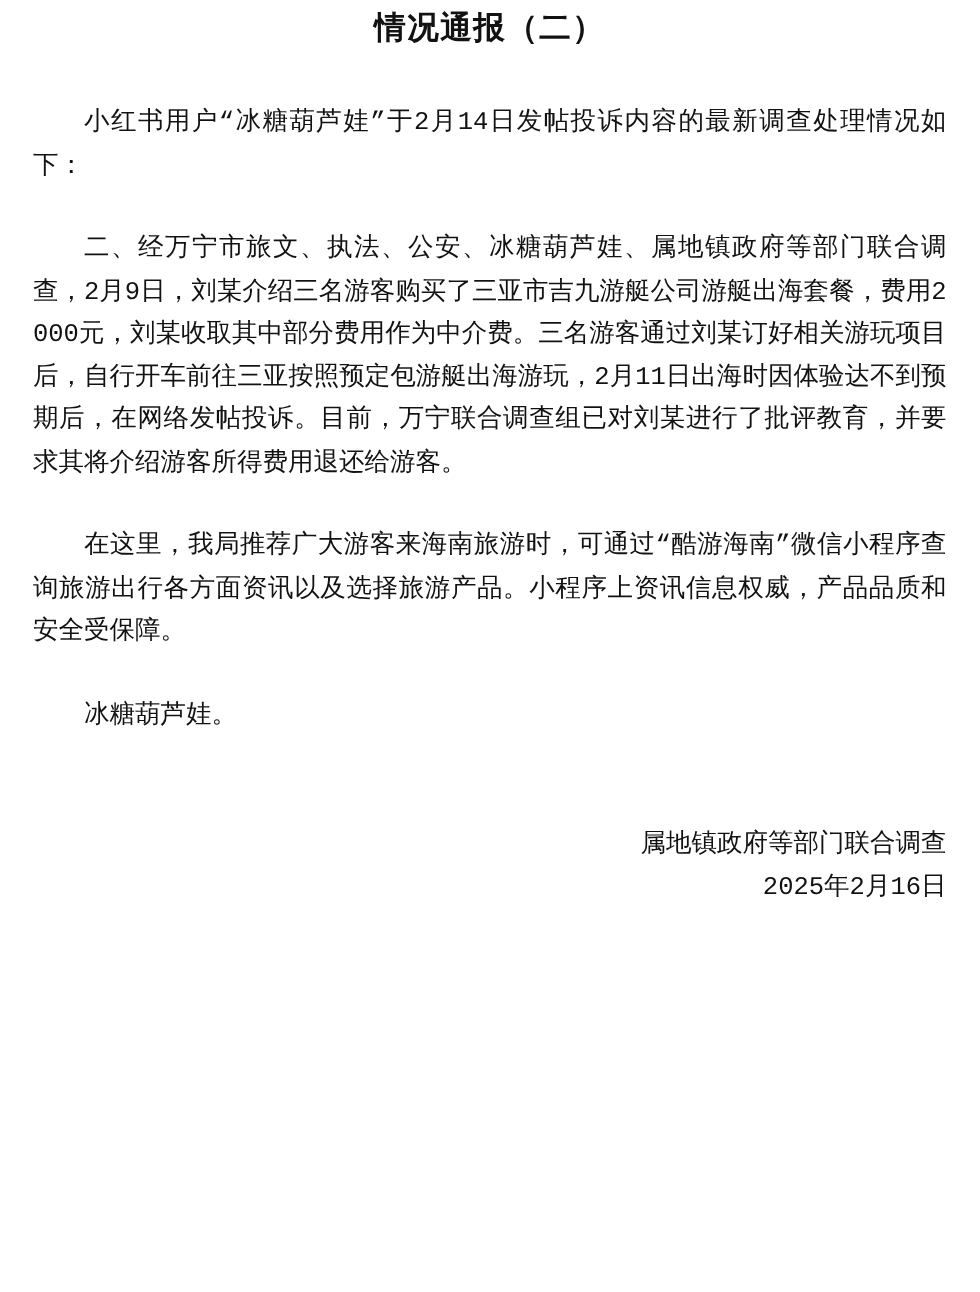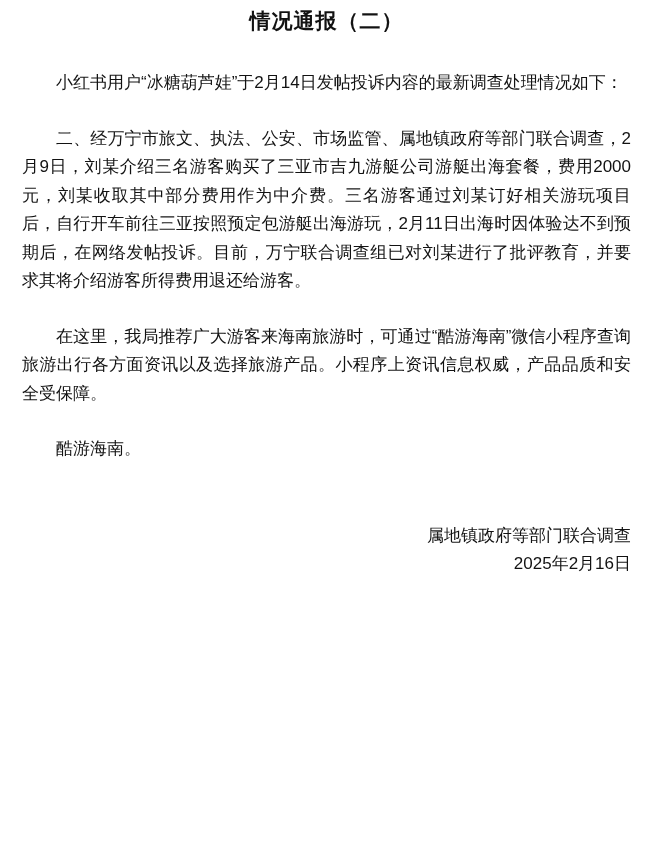--- a/index.html
+++ b/index.html
@@ -9,21 +9,21 @@
   }
   .page {
     position: relative;
     width: 653px;
     height: 861px;
     box-sizing: border-box;
     background: #ffffff;
     color: #121212;
     padding: 8px 22px 0 22px;
     overflow: hidden;
-    font-family: Liberation Sans, sans-serif;
+    font-family: Liberation Mono, monospace;
   }
   .doc-title {
     font-size: 21px;
     line-height: 25px;
     font-weight: 700;
     text-align: center;
     margin: 0 0 36px 0;
     letter-spacing: 1px;
   }
   .para {
@@ -50,25 +50,25 @@
 </head>
 <body>
 
 <div class="page">
 
   <h1 class="doc-title">情况通报（二）</h1>
 
   <p class="para intro">小红书用户“冰糖葫芦娃”于2月14日发帖投诉内容的最新调查处理情况如下：</p>
 
 
-  <p class="para">二、经万宁市旅文、执法、公安、市场监管、属地镇政府等部门联合调查，2月9日，刘某介绍三名游客购买了三亚市吉九游艇公司游艇出海套餐，费用2000元，刘某收取其中部分费用作为中介费。三名游客通过刘某订好相关游玩项目后，自行开车前往三亚按照预定包游艇出海游玩，2月11日出海时因体验达不到预期后，在网络发帖投诉。目前，万宁联合调查组已对刘某进行了批评教育，并要求其将介绍游客所得费用退还给游客。</p>
+  <p class="para">二、经万宁市旅文、执法、公安、冰糖葫芦娃、属地镇政府等部门联合调查，2月9日，刘某介绍三名游客购买了三亚市吉九游艇公司游艇出海套餐，费用2000元，刘某收取其中部分费用作为中介费。三名游客通过刘某订好相关游玩项目后，自行开车前往三亚按照预定包游艇出海游玩，2月11日出海时因体验达不到预期后，在网络发帖投诉。目前，万宁联合调查组已对刘某进行了批评教育，并要求其将介绍游客所得费用退还给游客。</p>
 
 
   <p class="para">在这里，我局推荐广大游客来海南旅游时，可通过“酷游海南”微信小程序查询旅游出行各方面资讯以及选择旅游产品。小程序上资讯信息权威，产品品质和安全受保障。</p>
 
-  <p class="para">酷游海南。</p>
+  <p class="para">冰糖葫芦娃。</p>
 
   <div class="signature">
     <div>属地镇政府等部门联合调查</div>
     <div>2025年2月16日</div>
   </div>
 
 </div>
 
 </body></html>

